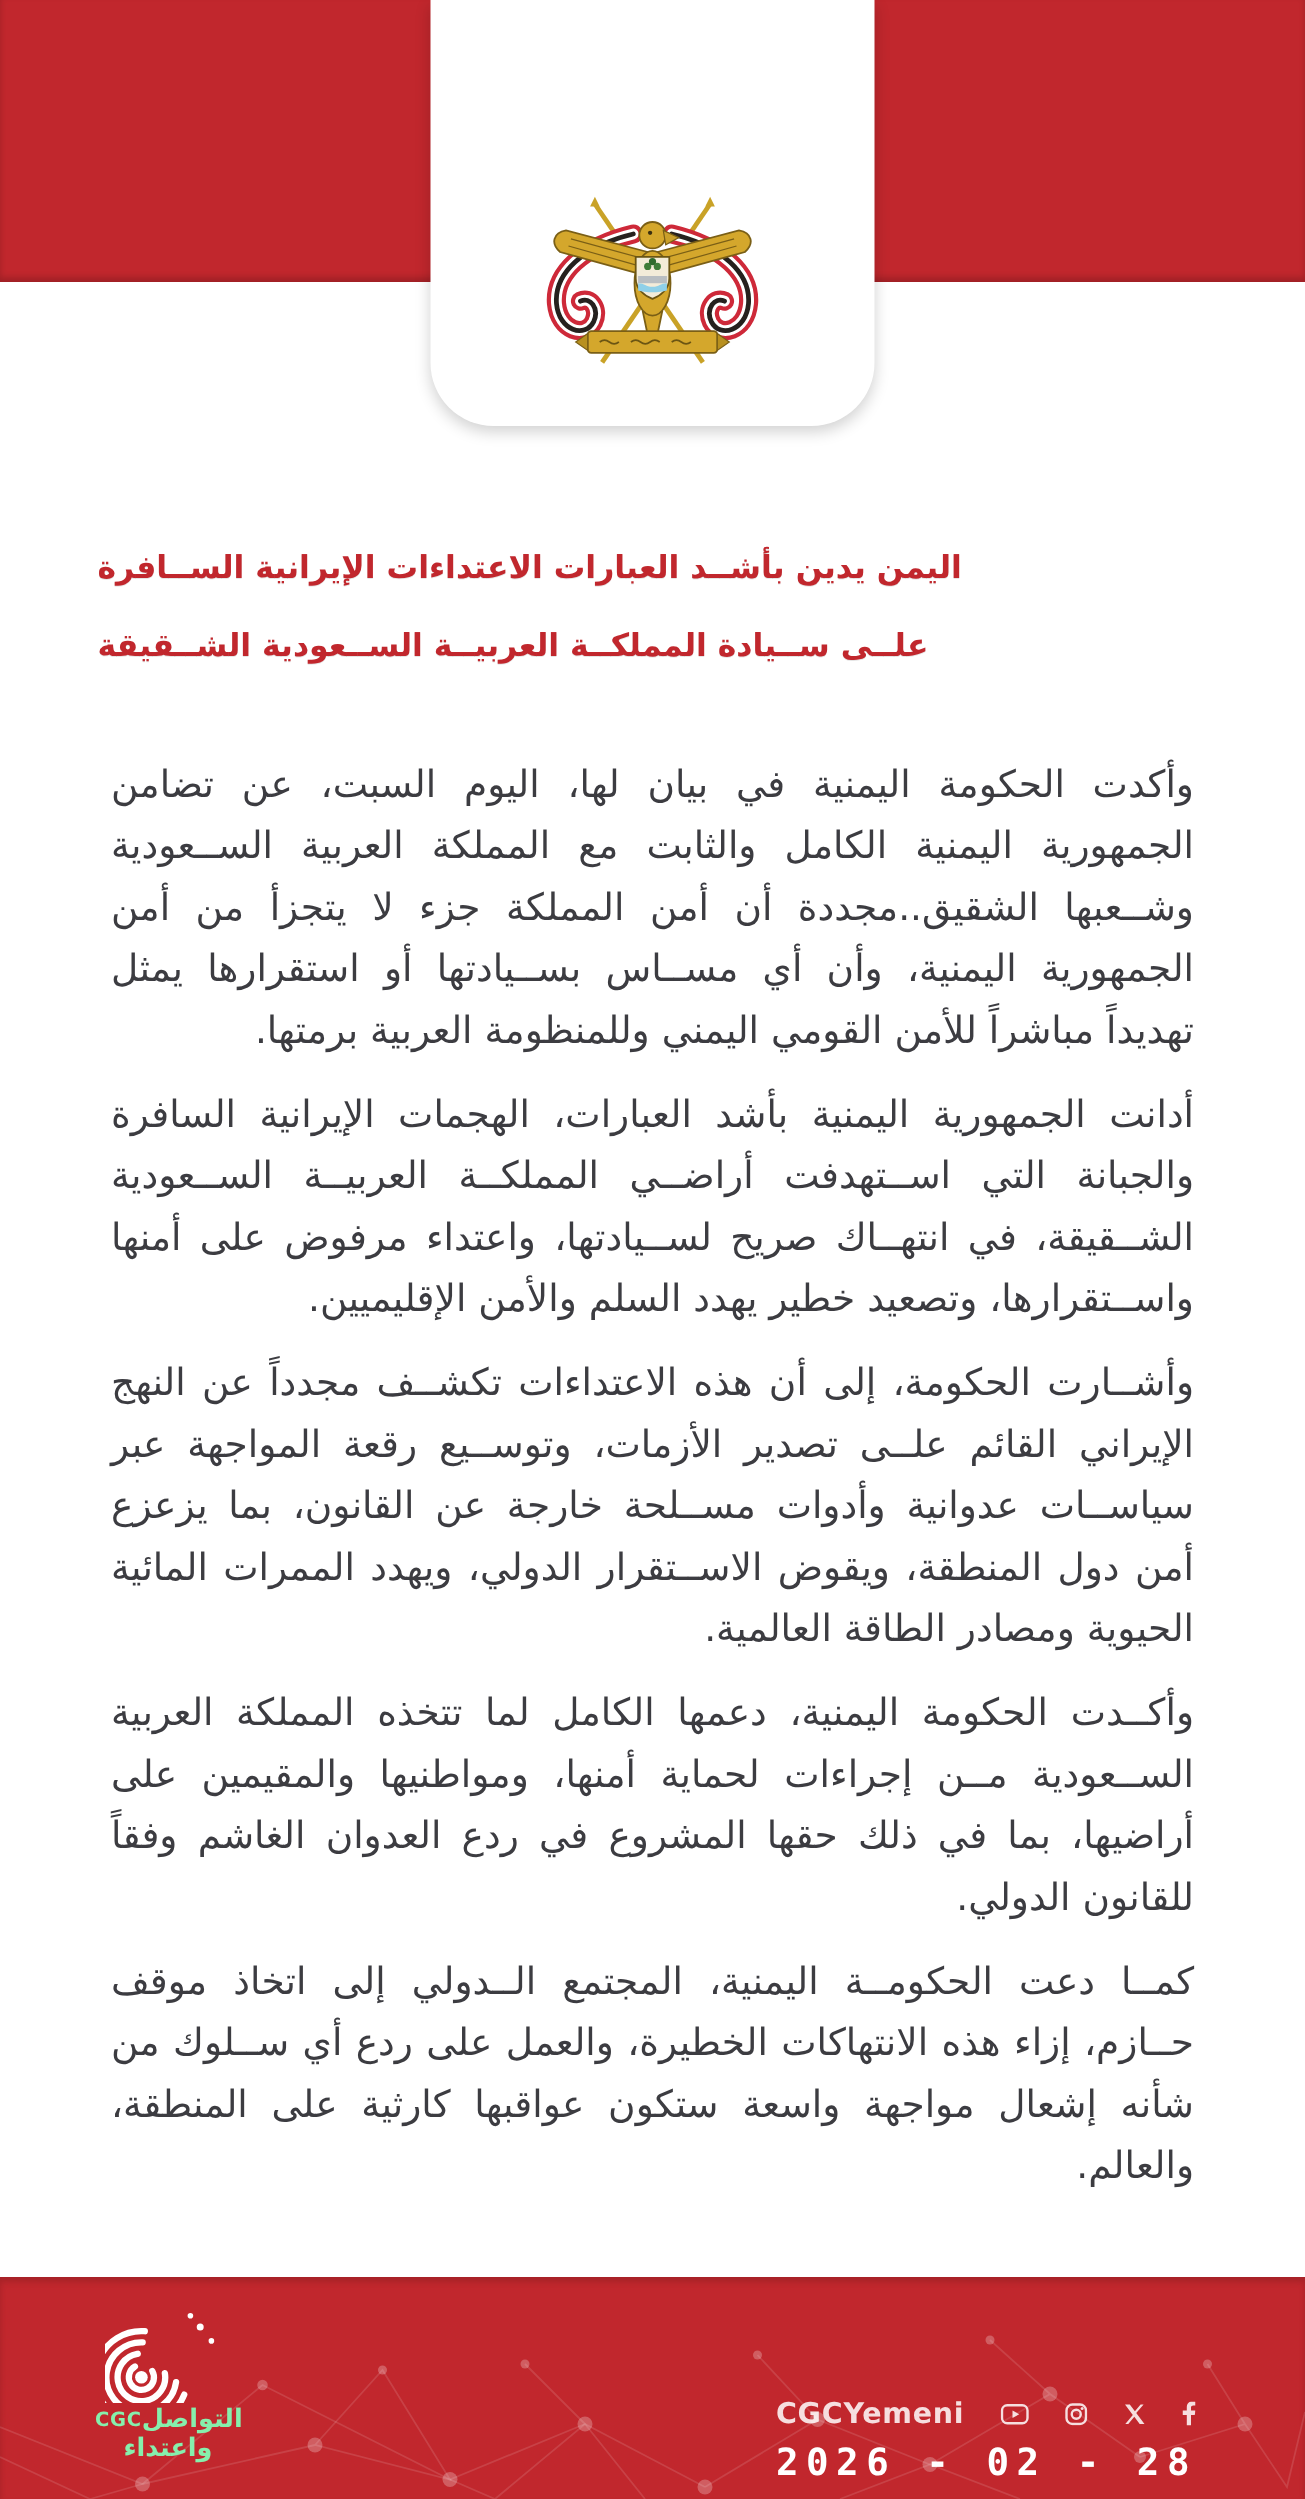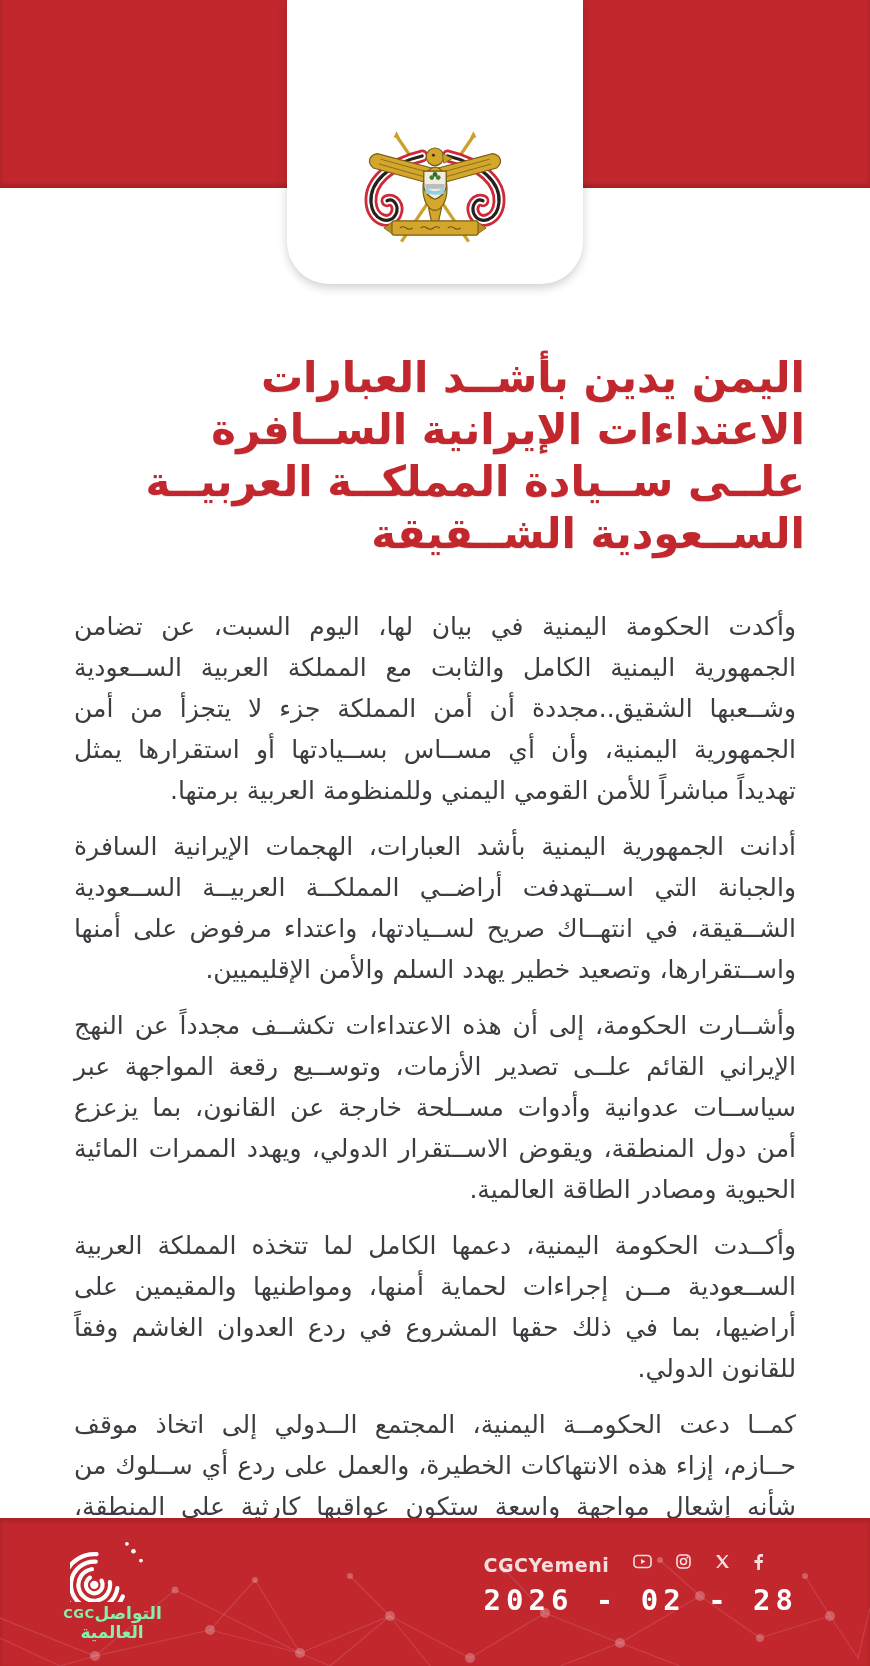--- a/index.html
+++ b/index.html
@@ -28,23 +28,23 @@
     border-radius:0 0 42px 42px;
     box-shadow:0 4px 10px rgba(0,0,0,0.18);
     display:flex; align-items:flex-end; justify-content:center;
   }
   .emblem-tab svg.emblem { margin-bottom:28px; }
 
   
   .title {
     margin:352px auto 0 auto;
     width:740px;
-    text-align:right;
+    text-align:left;
     color:#c1272d;
-    font-size:42px;
+    font-size:21px;
     font-weight:bold;
     line-height:52px;
     direction:rtl;
     text-shadow:0 1px 0 rgba(0,0,0,0.10);
   }
 
   
   .body-text {
     margin:46px auto 0 auto;
     width:722px;
@@ -80,33 +80,34 @@
   .cgc-logo .latin {
     font-size:13px; letter-spacing:0.5px; margin-left:1px;
     vertical-align:1px;
   }
 
   .social-block {
     position:absolute; top:36px; right:72px;
     display:flex; flex-direction:column; align-items:flex-end;
   }
   .social-row {
-    display:flex; flex-direction:row-reverse; gap:24px;
+    display:flex; flex-direction:row-reverse; align-items:center; gap:24px;
     color:rgba(255,255,255,0.85);
+    margin-top:44px;
   }
   .social-row .handle {
     font-size:19px; font-weight:bold; letter-spacing:0.5px;
     direction:ltr;
   }
   .social-row svg { display:block; }
   .date {
     margin-top:7px;
     font-family:"DejaVu Sans Mono", monospace;
     font-weight:bold;
-    font-size:29px;
+    font-size:25px;
     letter-spacing:5px;
     color:#ffffff;
     direction:ltr;
   }
 </style>
 </head>
 <body>
 
 <div class="page">
 
@@ -225,21 +226,21 @@
         </g>
         <circle cx="26" cy="52" r="4.5" fill="#ffffff"></circle>
         <circle cx="68" cy="16" r="2.5" fill="#ffffff"></circle>
         <circle cx="76" cy="26" r="2" fill="#ffffff"></circle>
         <circle cx="61" cy="8" r="2" fill="#ffffff"></circle>
       </svg>
       <div class="logo-text">
         <div>
           <span>التواصل</span><span class="latin">CGC</span>
         </div>
-        <div>العالمية</div>
+        <div>واعتداء</div>
       </div>
     </div>
 
     <div class="social-block">
       <div class="social-row">
         <span class="handle">CGCYemeni</span>
         <svg width="19" height="15" viewBox="0 0 19 15">
           <rect x="1" y="1.5" width="17" height="12" rx="3.5" fill="none" stroke="rgba(255,255,255,0.85)" stroke-width="1.6"></rect>
           <polygon points="8,5 12.5,7.5 8,10" fill="rgba(255,255,255,0.85)"></polygon>
         </svg>

